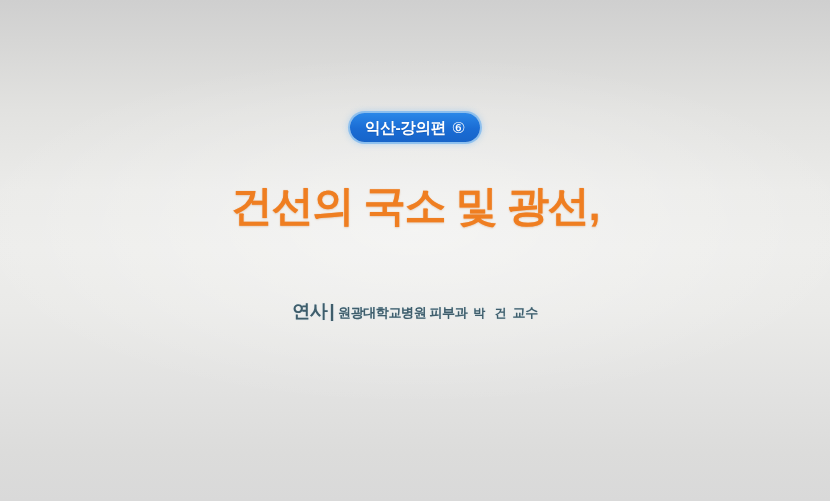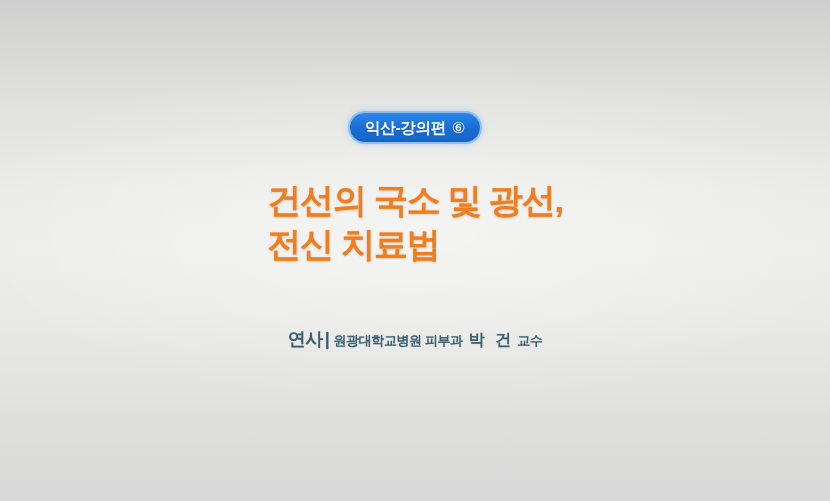--- a/index.html
+++ b/index.html
@@ -89,23 +89,23 @@
     font-size: 15px;
     font-weight: normal;
     line-height: 1;
     position: relative;
     top: 0px;
   }
 
   
   .title {
     margin-top: 37px;
-    text-align: left;
+    text-align: right;
     color: #ef7e21;
-    font-size: 34px;
+    font-size: 42px;
     font-weight: bold;
     line-height: 1.28;
     letter-spacing: -1.2px;
     text-shadow:
       0 0 1px rgba(239,126,33,0.55),
       0 1px 2px rgba(170,90,20,0.18);
     white-space: nowrap;
   }
   .title-line { display: block; }
 
@@ -120,42 +120,41 @@
     line-height: 1.2;
     white-space: nowrap;
     text-shadow: 0 0 1px rgba(140,190,210,0.55);
   }
   .speaker .sep {
     display: inline-block;
     margin: 0 4px 0 2px;
   }
   .speaker .affil { font-size: 13px; }
   .speaker .name {
-    font-size: 16px;
+    font-size: 12px;
     letter-spacing: 3px;
     margin: 0 3px 0 6px;
   }
   .speaker .rank { font-size: 13px; }
 </style>
 </head>
 <body>
 
 <div class="slide">
   <div class="content">
 
     <div class="badge-wrap">
       <div class="badge">
         <span class="badge-label">익산-강의편</span>
         <span class="badge-num">⑥</span>
       </div>
     </div>
 
     <h1 class="title">
       <span class="title-line">건선의 국소 및 광선,</span>
-      <span class="title-line">전신 치료법</span>
     </h1>
 
     <div class="speaker">
       <span class="role">연사</span><span class="sep">|</span><span class="affil">원광대학교병원 피부과</span><span class="name">박  건</span><span class="rank">교수</span>
     </div>
 
   </div>
 </div>
 
 </body></html>

